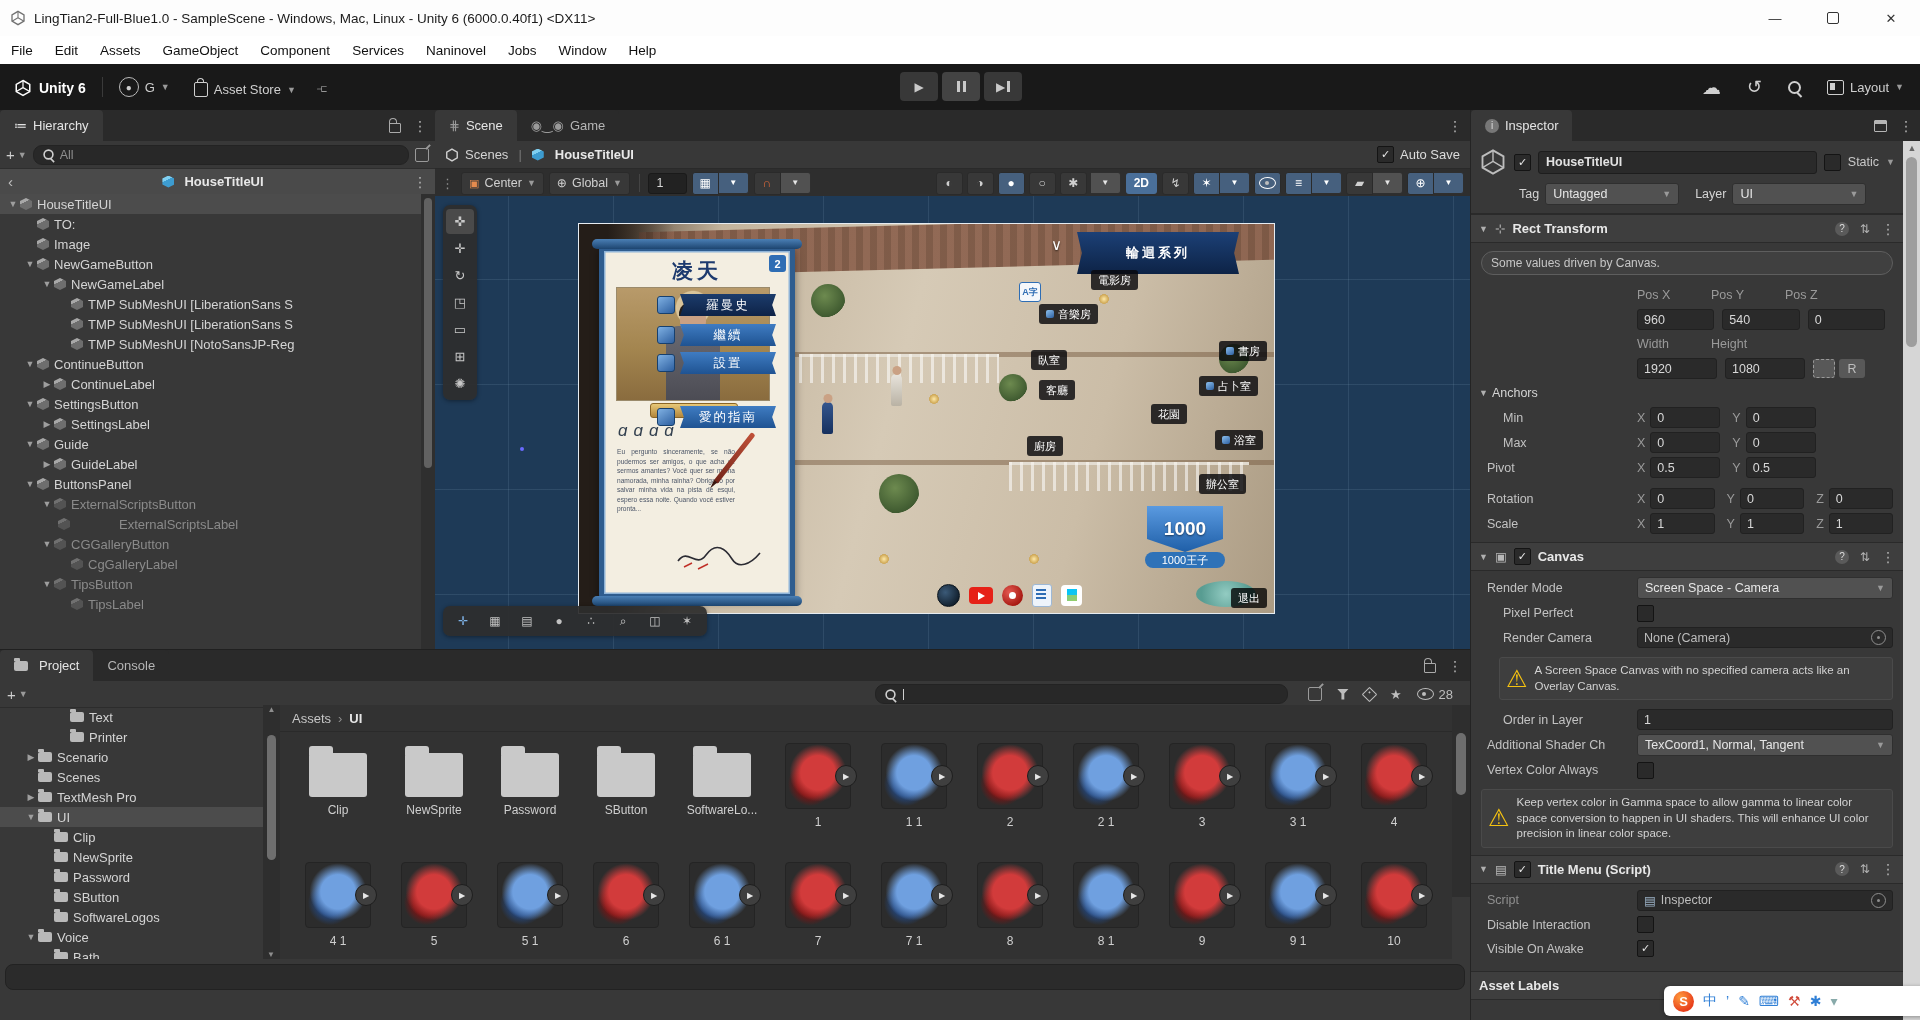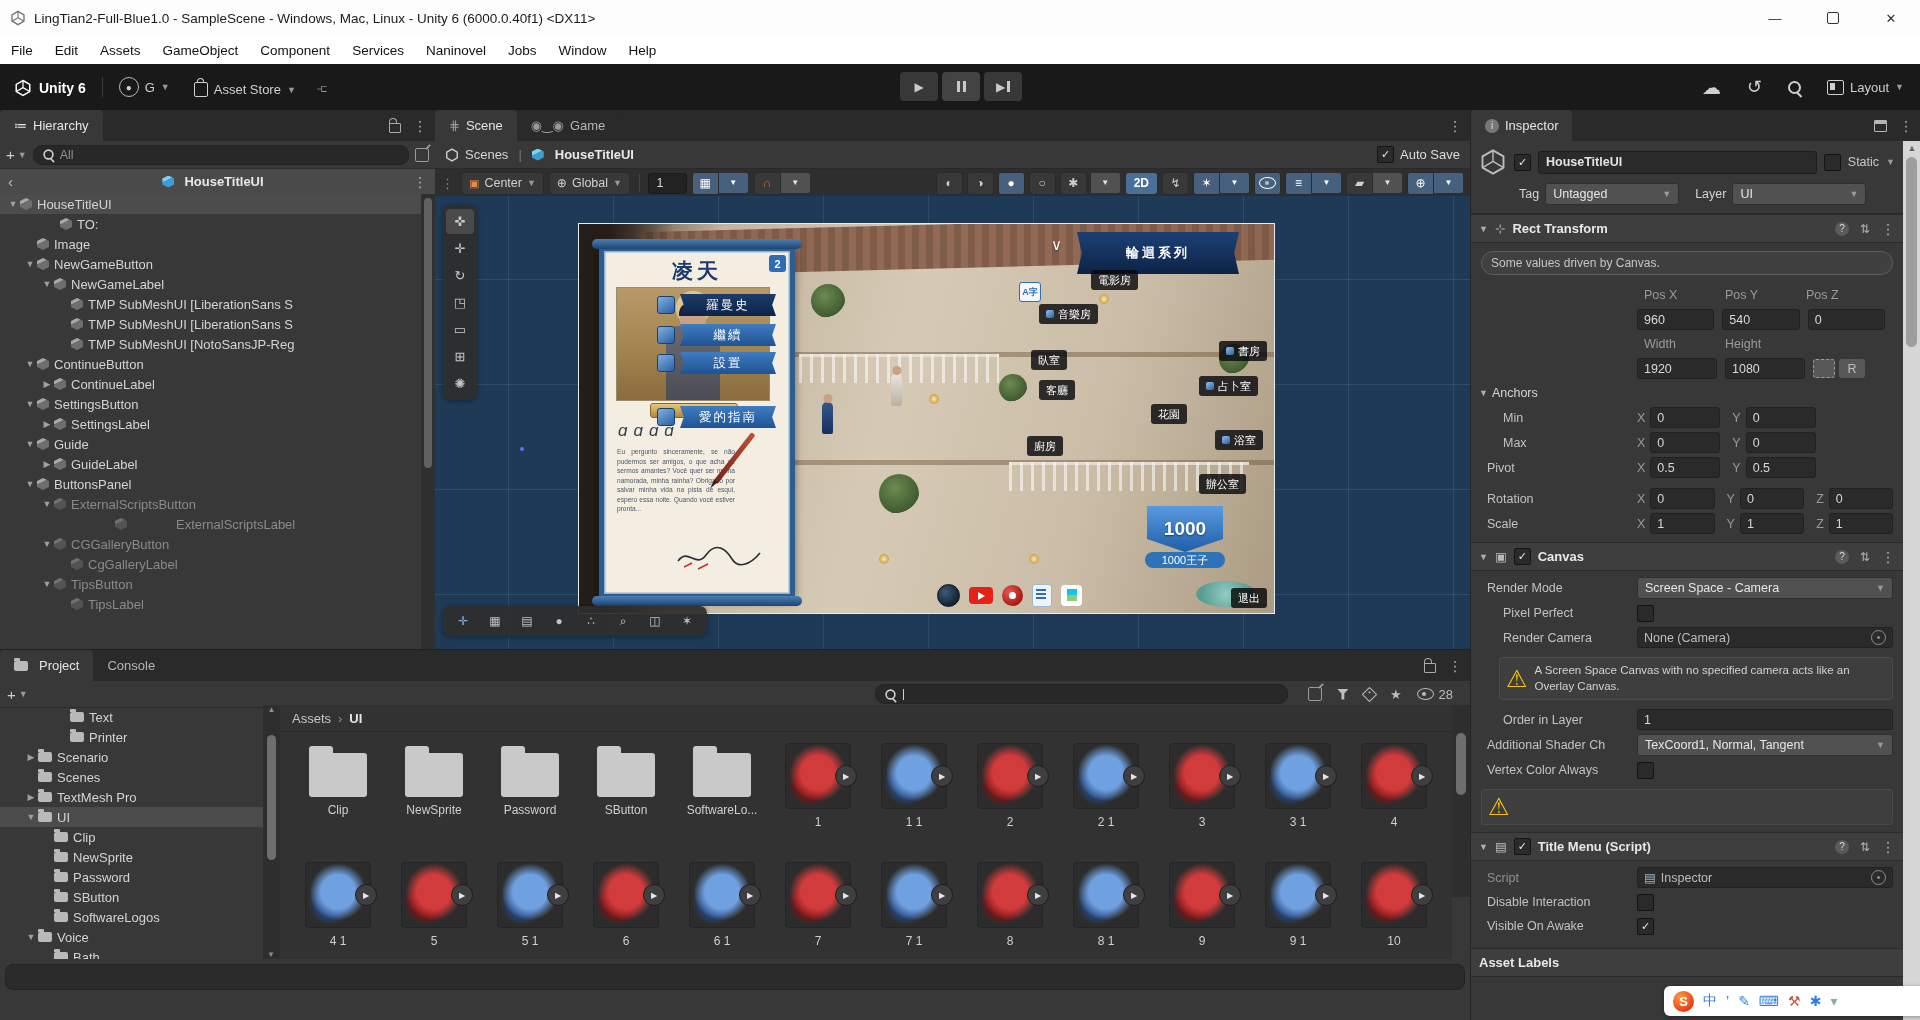--- a/index.html
+++ b/index.html
@@ -178,21 +178,21 @@
   .qm{width:14px;height:14px;border-radius:50%;background:#5a5a5a;color:#ddd;font-size:10px;display:flex;align-items:center;justify-content:center;}
   .helpbox{margin:8px 10px;border:1px solid #5e5e5e;background:#404040;border-radius:12px;padding:4px 9px;color:#c6c6c6;font-size:12px;}
   .warnbox{margin:7px 10px 7px 28px;border:1px solid #4a4a4a;background:#3e3e3e;border-radius:3px;padding:5px 8px 5px 6px;color:#d2d2d2;font-size:11.5px;display:flex;gap:7px;align-items:center;line-height:1.35;}
   .warn{color:#f5c211;font-size:24px;line-height:1;flex:none;}
   .frow{display:flex;align-items:center;padding:2px 10px 2px 16px;min-height:20px;}
   .frow .lab{width:150px;flex:none;color:#c2c2c2;}
   .frow .lab.ind{padding-left:16px;width:134px;}
   .frow .lab.dim2{color:#8f8f8f;}
   .fld{height:19px;background:#2a2a2a;border:1px solid #212121;border-radius:3px;display:flex;align-items:center;padding:0 6px;color:#d8d8d8;}
   .f3{width:66px;margin-right:8px;}
-  .collab{width:74px;color:#9a9a9a;margin-right:0;margin-left:7px;}
+  .collab{width:74px;color:#9a9a9a;margin-right:0;}
   .xy{color:#9a9a9a;margin-right:5px;}
   .fxy{width:56px;margin-right:12px;}
   .blueprint{width:22px;height:19px;background:#585858;border-radius:3px;border:1px dashed #9a9a9a;box-sizing:border-box;margin-right:4px;}
   .rbtn{width:26px;height:19px;background:#585858;border-radius:3px;color:#bdbdbd;display:flex;align-items:center;justify-content:center;}
   .objfld{flex:1;height:19px;background:#2a2a2a;border:1px solid #212121;border-radius:3px;display:flex;align-items:center;padding:0 6px;color:#bdbdbd;gap:5px;}
   .objpick{margin-left:auto;width:13px;height:13px;border-radius:50%;border:1.5px solid #8e8e8e;display:flex;align-items:center;justify-content:center;}
   .objpick::after{content:"";width:3px;height:3px;border-radius:50%;background:#8e8e8e;}
   .insp-scroll{position:absolute;right:0;top:31px;width:18px;bottom:0;background:#d6d6d6;}
   .insp-scroll .up{color:#666;font-size:9px;text-align:center;display:block;margin-top:2px;}
   .insp-scroll .thumb{position:absolute;left:3px;top:16px;width:11px;height:190px;border-radius:6px;background:#9e9e9e;}
@@ -340,28 +340,28 @@
         <span>HouseTitleUI</span>
       </span>
     <span class="kebab">⋮</span>
   </div>
   <div class="h-tree" id="hierarchy-tree">
       <div class="t-row sel" style="padding-left: 6px;">
         <span class="t-arrow">▼</span>
         <span class="cube3"></span>
         <span class="t-label">HouseTitleUI</span>
       </div>
-      <div class="t-row" style="padding-left: 34px; margin-left: 12px;">
-        <span class="t-arrow"></span>
-        <span class="cube3"></span>
-        <span class="t-label">TO:</span>
-      </div>
       <div class="t-row" style="padding-left: 23px;">
         <span class="t-arrow"></span>
         <span class="cube3"></span>
+        <span class="t-label">TO:</span>
+      </div>
+      <div class="t-row" style="padding-left: 23px;">
+        <span class="t-arrow"></span>
+        <span class="cube3"></span>
         <span class="t-label">Image</span>
       </div>
       <div class="t-row" style="padding-left: 23px;">
         <span class="t-arrow">▼</span>
         <span class="cube3"></span>
         <span class="t-label">NewGameButton</span>
       </div>
       <div class="t-row" style="padding-left: 40px;">
         <span class="t-arrow">▼</span>
         <span class="cube3"></span>
@@ -415,21 +415,21 @@
       <div class="t-row" style="padding-left: 23px;">
         <span class="t-arrow">▼</span>
         <span class="cube3"></span>
         <span class="t-label">ButtonsPanel</span>
       </div>
       <div class="t-row dim" style="padding-left: 40px;">
         <span class="t-arrow">▼</span>
         <span class="cube3"></span>
         <span class="t-label dim">ExternalScriptsButton</span>
       </div>
-      <div class="t-row dim" style="padding-left: 57px; gap: 44px;">
+      <div class="t-row dim" style=" gap: 44px;">
         <span class="t-arrow"></span>
         <span class="cube3"></span>
         <span class="t-label dim">ExternalScriptsLabel</span>
       </div>
       <div class="t-row dim" style="padding-left: 40px;">
         <span class="t-arrow">▼</span>
         <span class="cube3"></span>
         <span class="t-label dim">CGGalleryButton</span>
       </div>
       <div class="t-row dim" style="padding-left: 57px;">
@@ -843,20 +843,21 @@
             <span>TexCoord1, Normal, Tangent</span>
             <span class="caret">▼</span>
           </span>
         </div>
       <div class="frow">
           <span class="lab">Vertex Color Always</span>
         <span class="chk"></span>
         </div>
       <div class="warnbox" style="margin-left:10px;">
         <span class="warn">⚠</span>
+        <span>Keep vertex color in Gamma space to allow gamma to linear color space conversion to happen in UI shaders. This will enhance UI color precision in linear color space.</span>
         </div>
     </div>
 
     <div class="sec-h">
       <span class="arr">▼</span>
         <span style="color:#b8b8b8;">▤</span>
       <span class="chk on"></span>
       <span class="tt">Title Menu (Script)</span>
       <span class="right">
           <span class="qm">?</span>

